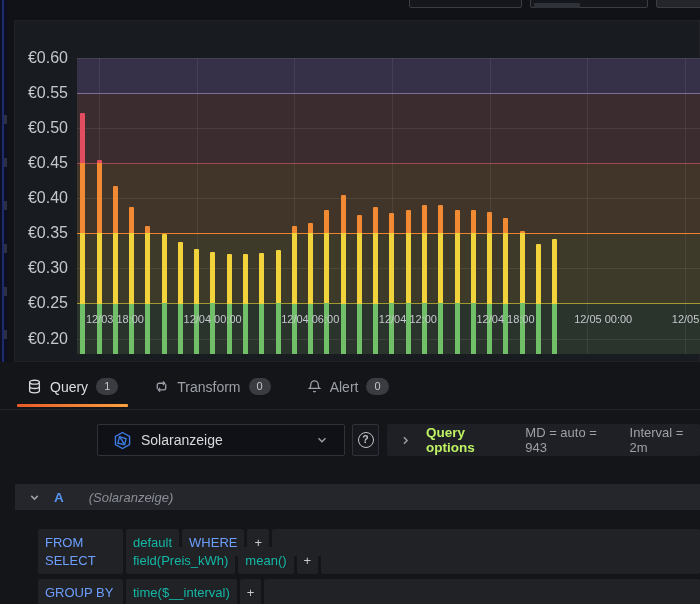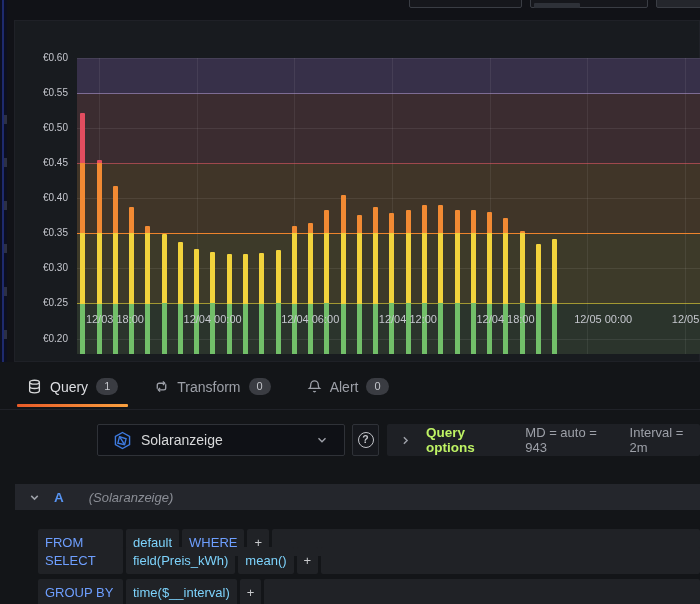--- a/index.html
+++ b/index.html
@@ -20,21 +20,21 @@
   .top-btn { position:absolute; top:-6px; height:14px; border:1px solid #3a3d44; border-radius:2px; background:#16171c; }
   .top-btn .seg { position:absolute; left:3px; top:8px; width:46px; height:5px; background:#2e3138; border-radius:1px; }
 
   
   .panel { position:absolute; left:14px; top:20px; width:686px; height:342px; background:#181b1f; border:1px solid #1f2127; }
   #plot { position:absolute; left:62px; top:37px; width:638px; height:296px; overflow:hidden; }
   .band, .hline, .vline { position:absolute; }
   .hline { left:0; width:100%; height:1px; }
   .vline { top:0; width:1px; height:100%; }
   .bar { position:absolute; width:5px; border-radius:1px 1px 0 0; }
-  .ylab { position:absolute; left:0; width:53px; text-align:right; font-size:10px; color:#c5c7ce; line-height:12px; }
+  .ylab { position:absolute; left:0; width:53px; text-align:right; font-size:16px; color:#c5c7ce; line-height:12px; }
   .xlab { position:absolute; width:90px; text-align:right; font-size:11px; color:#c5c7ce; top:292px; }
 
   .scroll-thumb { position:absolute; left:348px; top:373px; width:180px; height:5px; border-radius:3px; background:#4b4e55; }
 
   
   .bottom { position:absolute; left:0; top:362px; width:700px; height:242px; background:#131518; }
   .tabs { position:absolute; left:17px; top:16px; display:flex; align-items:center; }
   .tab { position:relative; display:flex; align-items:center; gap:8px; padding:0 10px 12px 10px; margin-right:16px; font-size:14px; color:#9da0a8; }
   .tab.active { color:#dcdde1; }
   .tab.active::after { content:""; position:absolute; left:0; right:0; bottom:0; height:3px;
@@ -61,21 +61,21 @@
   .opt-stat { color:#9da0a8; font-size:13px; }
 
   .qa-header { position:absolute; left:15px; top:122px; width:685px; height:26px; background:#24262c;
     display:flex; align-items:center; padding-left:13px; gap:13px; }
   .qa-header .chev { color:#9da0a8; display:flex; }
   .qa-ref { color:#5794F2; font-size:13.5px; font-weight:600; margin-right:12px; }
   .qa-hint { color:#8b8e96; font-size:13px; font-style:italic; }
 
   .qrow { position:absolute; left:38px; width:662px; height:27px; display:flex; gap:3px; }
   .qseg { display:flex; align-items:center; background:#202226; border-radius:2px; padding:0 7px;
-    font-size:13px; color:#7dd3fc; white-space:nowrap; }
+    font-size:13px; color:#14b8a6; white-space:nowrap; }
   .qseg.label { width:85px; color:#6E9FFF; }
   .qseg.keyword { color:#6E9FFF; }
   .qseg.plus { color:#c9cacd; }
   .qseg.filler { flex:1; }
   svg { display:block; }
 </style>
 </head>
 <body>
 <div id="root">
 

